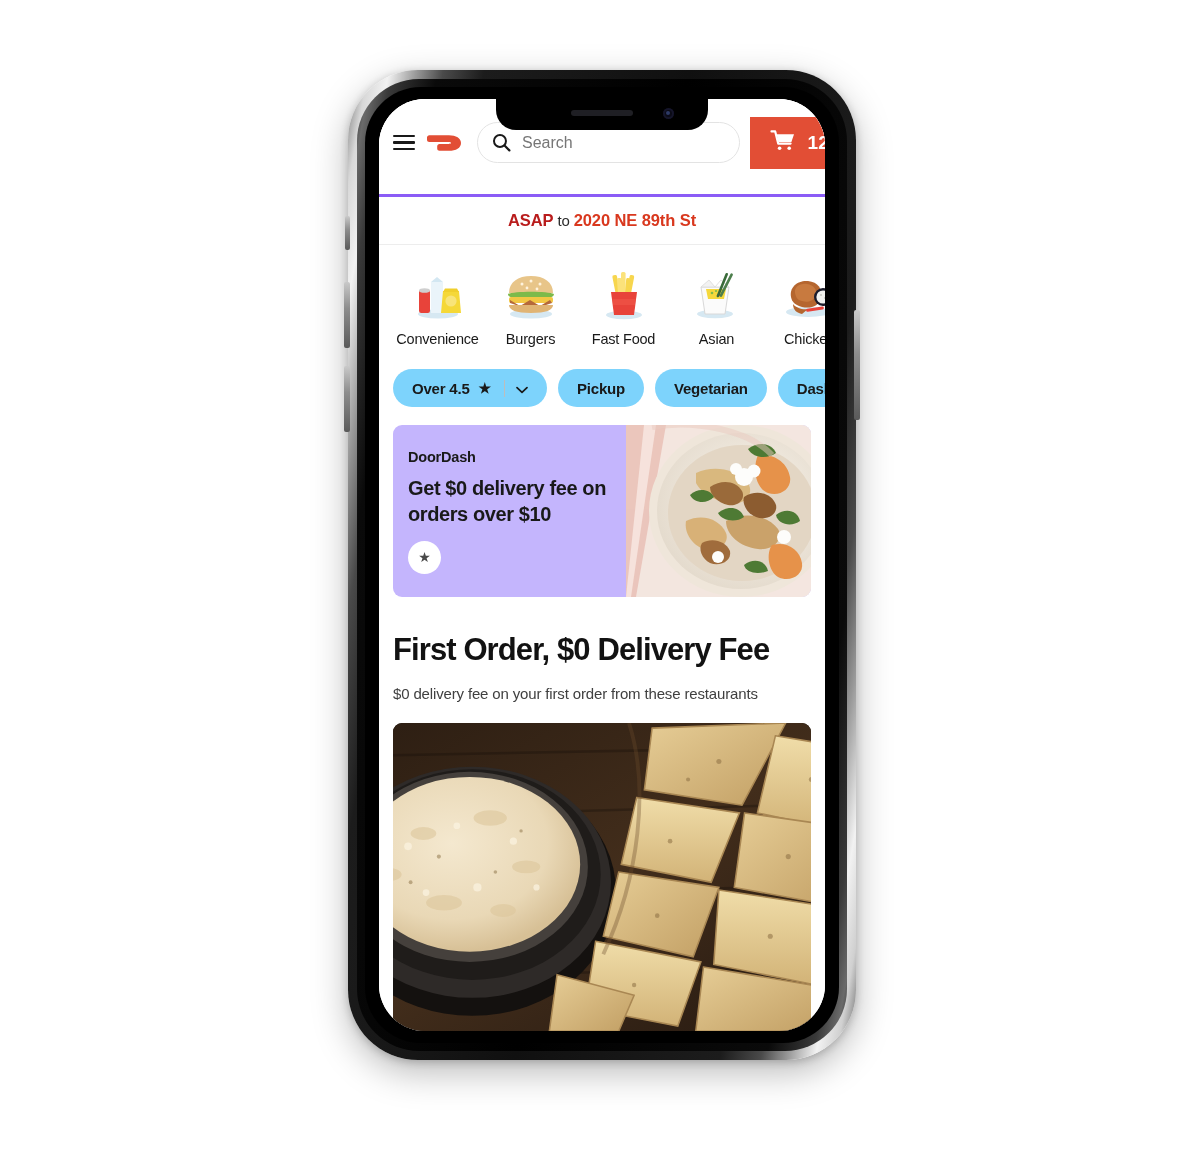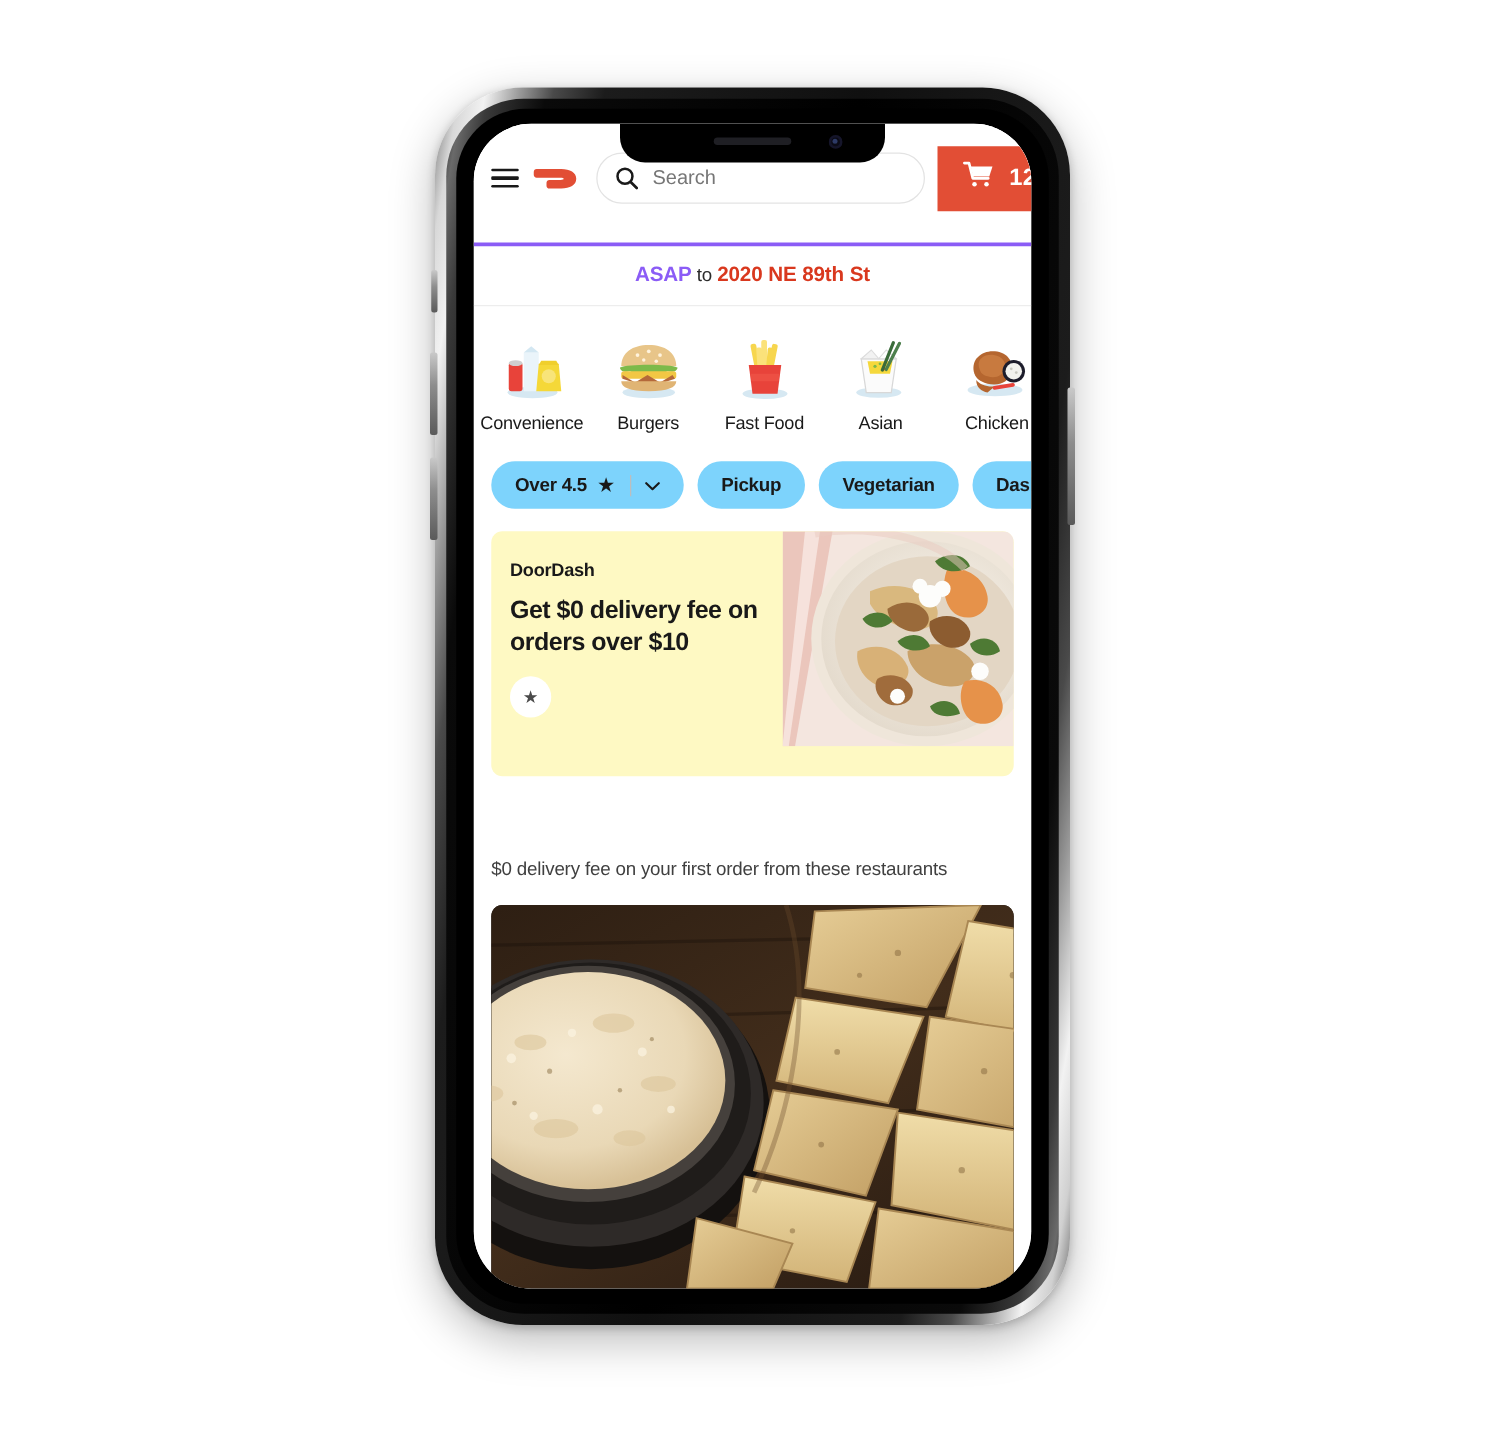--- a/index.html
+++ b/index.html
@@ -207,29 +207,29 @@
   .addr-bar {
     flex: 0 0 auto;
     height: 48px;
     display: flex;
     align-items: center;
     justify-content: center;
     border-bottom: 1px solid #ededed;
     font-size: 16.5px;
     letter-spacing: -0.1px;
   }
-  .addr-asap { color: #8b5cf6; font-weight: bold; }
+  .addr-asap { color: #b91c1c; font-weight: bold; }
   .addr-to { color: #2b2b2b; font-weight: normal; margin: 0 4px; font-size: 15px; }
   .addr-dest { color: #d9381e; font-weight: bold; }
 
   
   .cats {
     flex: 0 0 auto;
     display: flex;
-    padding: 22px 0 10px 0;
+    padding: 22px 0 10px 12px;
     gap: 0;
     overflow: hidden;
   }
   .cat {
     flex: 0 0 93px;
     display: flex;
     flex-direction: column;
     align-items: center;
     cursor: pointer;
   }
@@ -272,24 +272,24 @@
     width: 1px;
     height: 17px;
     background: #bdbdbd;
     margin: 0 11px 0 13px;
   }
   .chip-star { margin-left: 9px; font-size: 14px; line-height: 1; }
 
   
   .promo {
     flex: 0 0 auto;
-    margin: 4px 14px 16px 14px;
-    height: 196px;
+    margin: 4px 14px 0 14px;
+    height: 172px;
     border-radius: 9px;
-    background: #fef9c3;
+    background: #c4b5fd;
     overflow: hidden;
     display: flex;
     cursor: pointer;
     position: relative;
   }
   .promo-left {
     flex: 1 1 auto;
     padding: 24px 0 0 15px;
     z-index: 2;
   }
@@ -581,20 +581,21 @@
                 <circle cx="110" cy="44" r="6"></circle>
                 <circle cx="158" cy="112" r="7"></circle>
                 <circle cx="92" cy="132" r="6"></circle>
               </g>
               <path d="M26 2 C70 -6 124 6 146 30" fill="none" stroke="#e9c9c0" stroke-width="6" opacity="0.5"></path>
             </svg>
           </div>
         </div>
 
         <div class="sec">
+          <div class="sec-title">First Order, $0 Delivery Fee</div>
           <div class="sec-sub">$0 delivery fee on your first order from these restaurants</div>
         </div>
 
         <div class="card">
           <svg width="100%" height="100%" viewBox="0 0 418 240" preserveAspectRatio="xMidYMid slice">
             <defs>
               <radialGradient id="qz" cx="42%" cy="38%" r="62%">
                 <stop offset="0%" stop-color="#f4e8cf"></stop>
                 <stop offset="70%" stop-color="#e9d8b6"></stop>
                 <stop offset="100%" stop-color="#d7c096"></stop>

